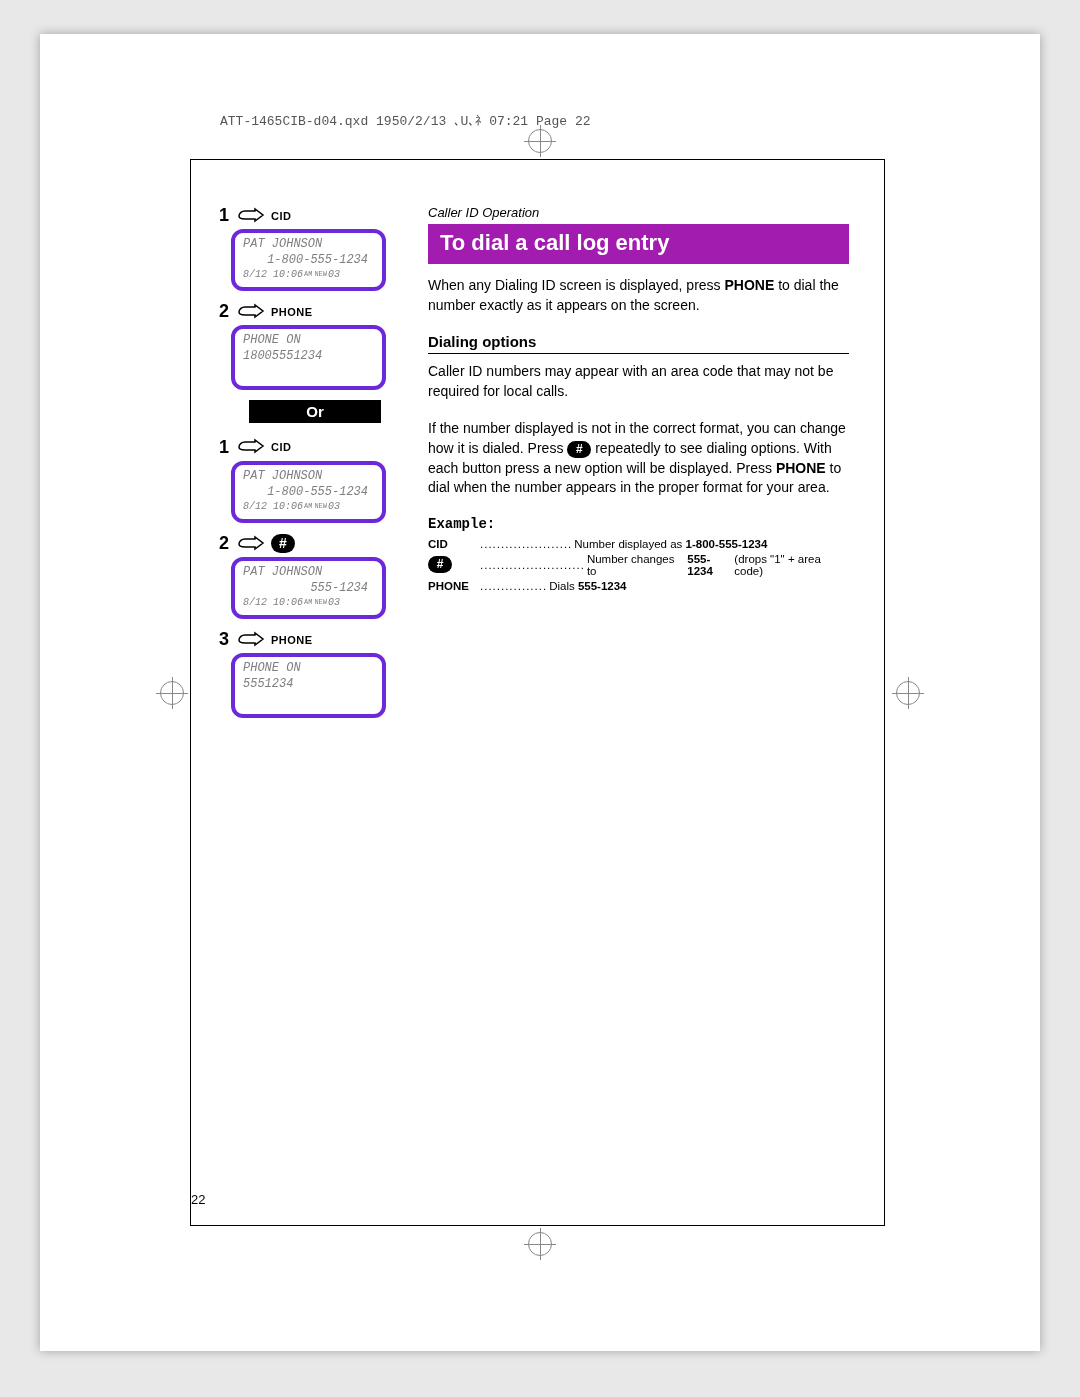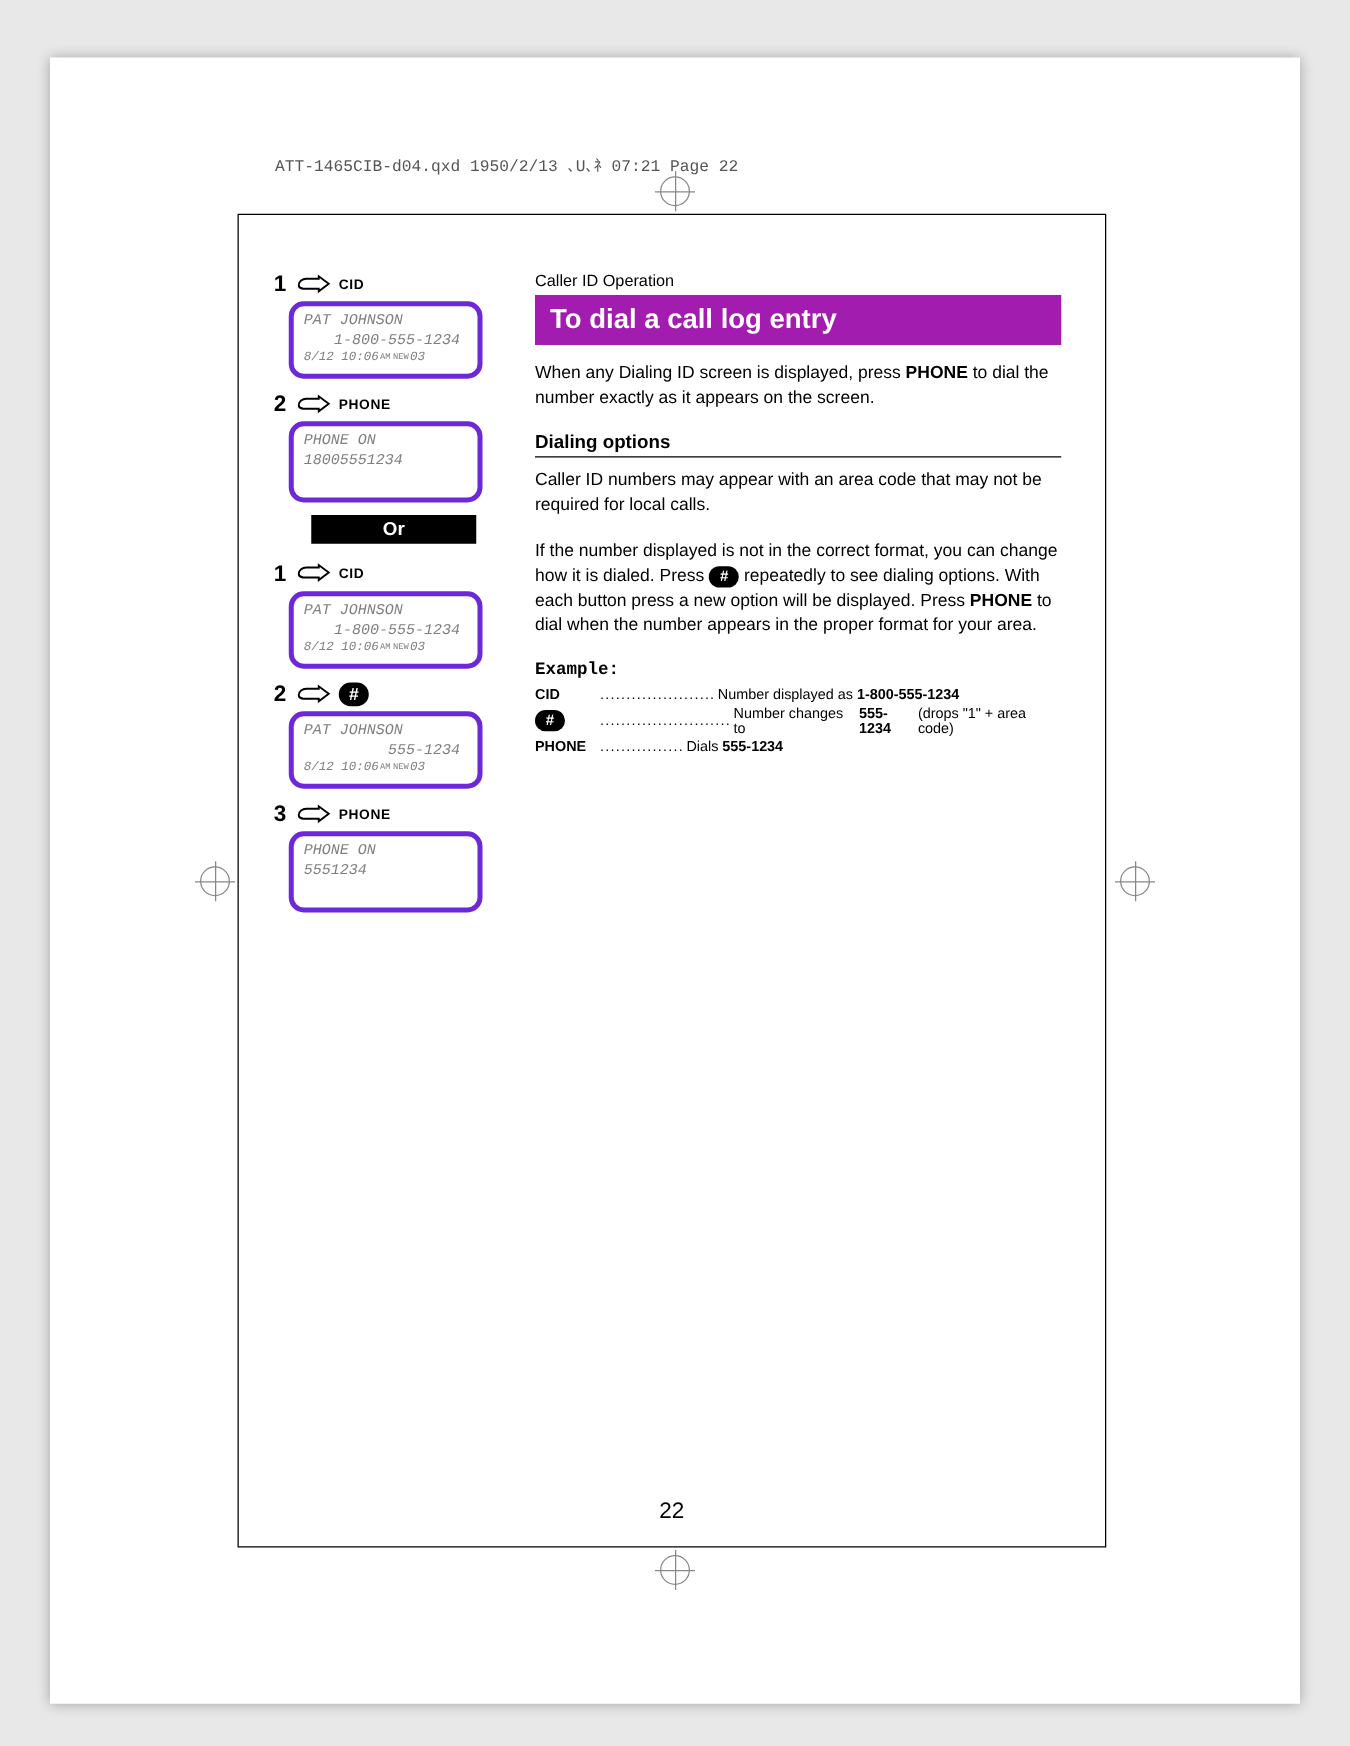--- a/index.html
+++ b/index.html
@@ -5,21 +5,21 @@
   body {
     margin: 0;
     padding: 0;
     background: #e8e8e8;
     font-family: Arial, Helvetica, sans-serif;
     color: #000;
   }
   .page {
     width: 1000px;
     height: 1317px;
-    margin: 46px auto;
+    margin: 34px auto;
     background: #fff;
     box-shadow: 0 0 10px rgba(0,0,0,0.3);
     position: relative;
     padding: 60px 100px 60px 100px;
     box-sizing: border-box;
   }
   .job-header {
     font-family: "Courier New", monospace;
     font-size: 13px;
     color: #555;
@@ -146,20 +146,21 @@
     display: inline-flex;
     align-items: center;
     justify-content: center;
     min-width: 12px;
     height: 16px;
   }
   .hash-pill.lg { font-size: 14px; height: 18px; }
 
   
   .section-label {
+    font-style: italic;
     font-size: 13px;
     margin-bottom: 4px;
   }
   .title-bar {
     background: #a21caf;
     color: #fff;
     font-weight: bold;
     font-size: 22px;
     padding: 6px 12px 8px 12px;
     margin-bottom: 12px;
@@ -190,22 +191,22 @@
   .dots {
     flex: 0 0 auto;
     letter-spacing: 1px;
     color: #000;
     padding: 0 2px;
   }
   .page-num {
     position: absolute;
     bottom: 18px;
     left: 0; right: 0;
-    text-align: center;
-    font-size: 18px;
+    text-align: left;
+    font-size: 13px;
   }
   .bold { font-weight: bold; }
 </style>
 </head>
 <body>
 
 <div class="page">
 
   <div class="job-header">ATT-1465CIB-d04.qxd  1950/2/13  ､U､ﾈ 07:21  Page 22</div>
 

